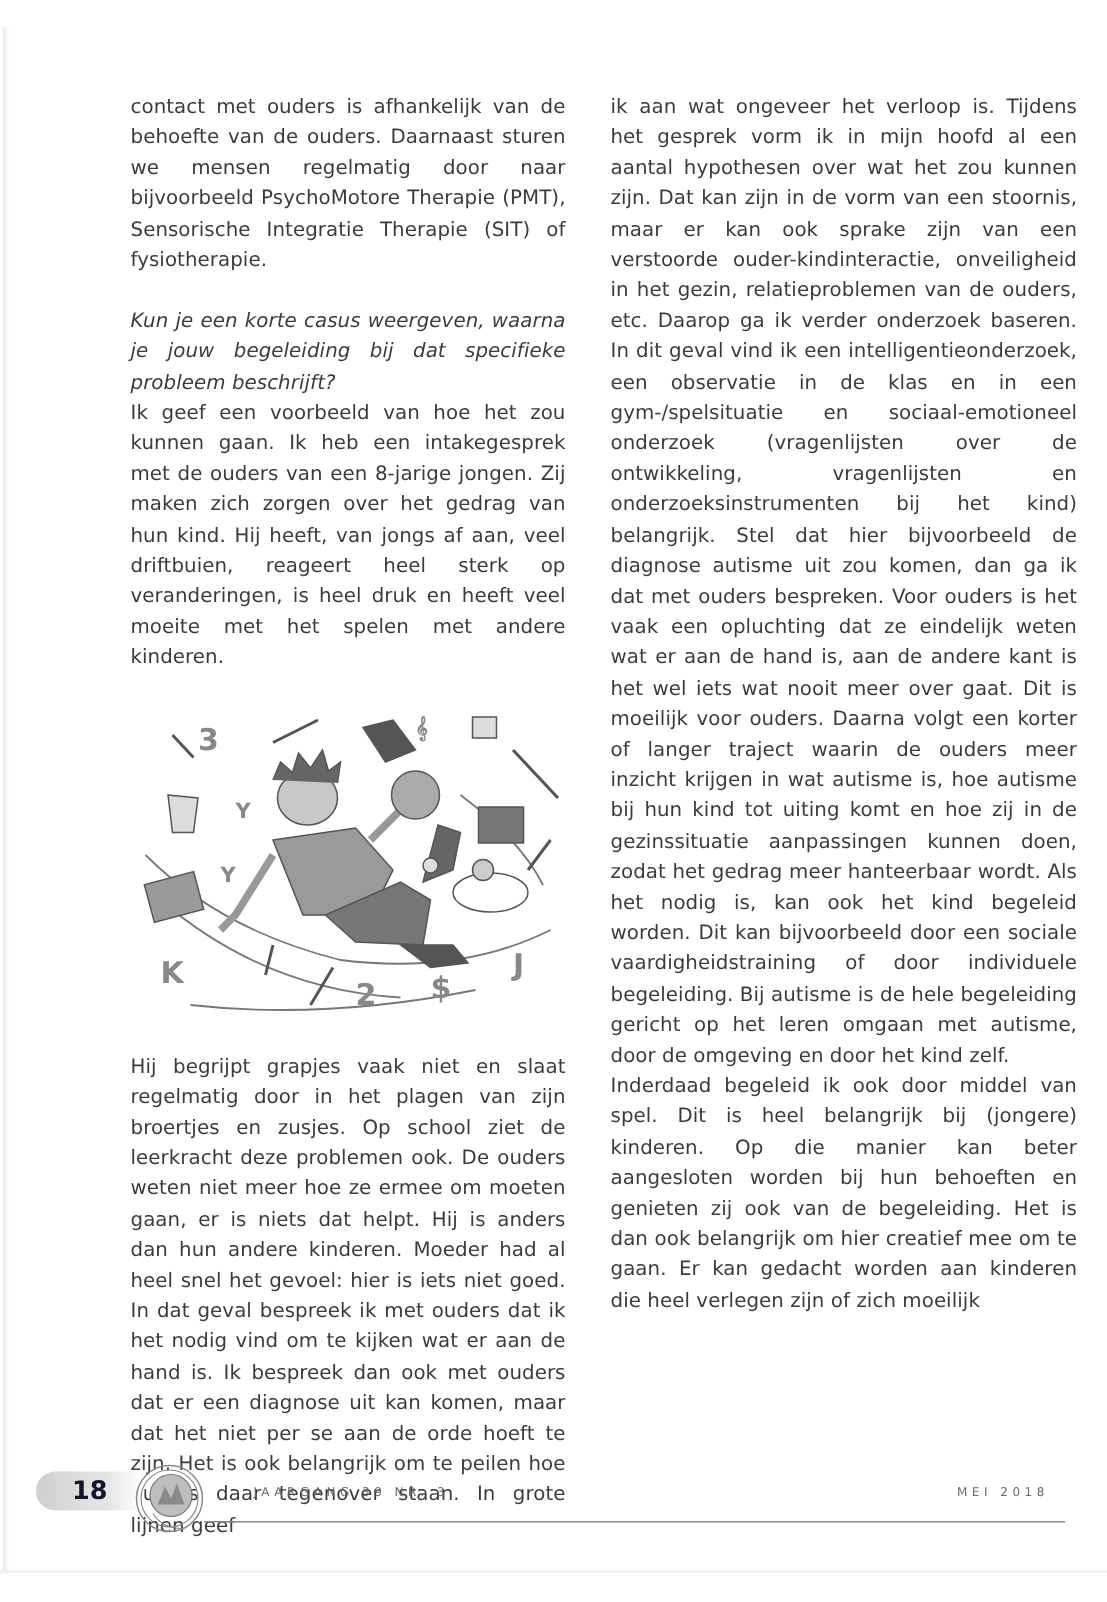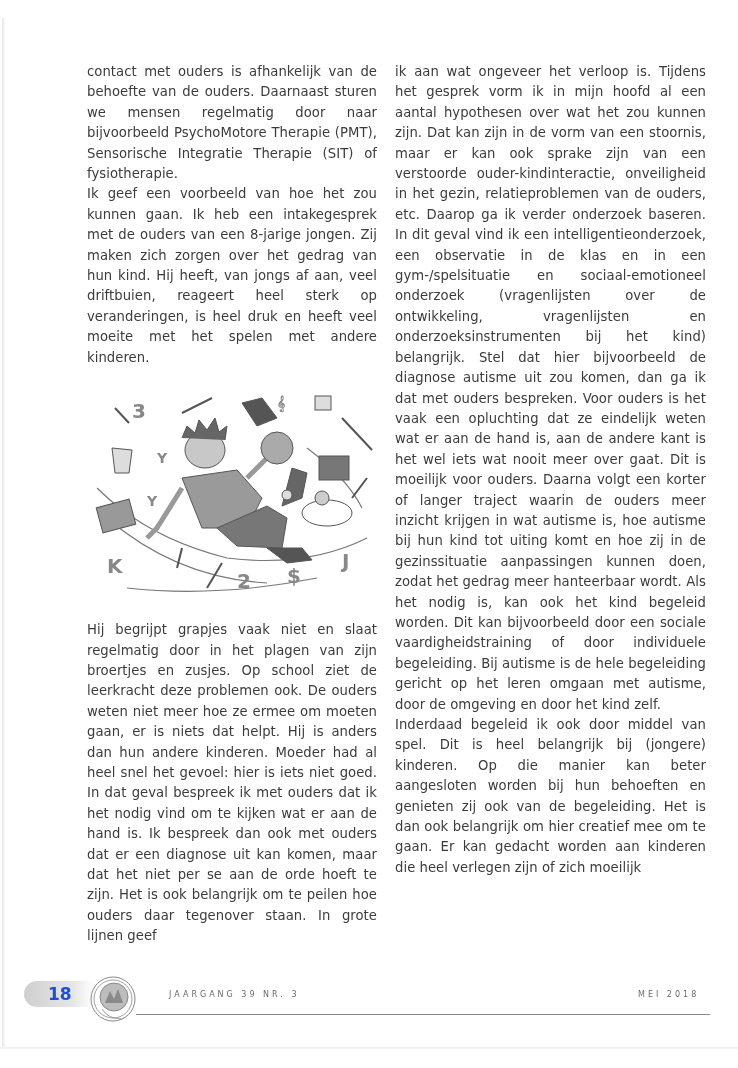--- a/index.html
+++ b/index.html
@@ -13,41 +13,41 @@
       position: absolute; left: 2px; top: 18px; width: 4px; height: 1030px;
       background: linear-gradient(to right, #e8e8e8, #ffffff);
     }
     .column {
       position: absolute; top: 62px;
       font-size: 13.2px; line-height: 20.4px;
       text-align: justify; letter-spacing: 0.05px;
       color: #3b3b3b;
     }
     .col-left { left: 87px; width: 290px; }
-    .col-right { left: 395px; width: 311px; }
+    .col-right { left: 407px; width: 311px; }
     .para { margin: 0; }
     .para-gap { margin-top: 20.4px; }
     .question { font-style: italic; }
     .illustration {
       width: 290px; height: 214px; margin: 20px 0 18px 0;
       position: relative;
     }
     .illustration svg { width: 100%; height: 100%; }
 
     .footer {
       position: absolute; left: 0; top: 975px; width: 738px; height: 70px;
     }
     .page-tab {
       position: absolute; left: 24px; top: 6px; width: 70px; height: 26px;
       border-radius: 13px 0 0 13px;
       background: linear-gradient(to right, #cfcfcf, #e6e6e6 70%, #ffffff);
     }
     .page-number {
       position: absolute; left: 48px; top: 9px;
-      font-size: 17px; font-weight: bold; color: #1d4ed8;
+      font-size: 17px; font-weight: bold; color: #0f172a;
       font-family: "DejaVu Sans", sans-serif;
     }
     .seal {
       position: absolute; left: 88px; top: 0px; width: 48px; height: 48px;
     }
     .footer-line {
       position: absolute; left: 136px; top: 39px; width: 574px; height: 1px;
       background: #8a8a8a;
     }
     .journal-volume {
@@ -63,20 +63,21 @@
       background: linear-gradient(to bottom, #eeeeee, #f7f7f7);
     }
   </style>
 </head>
 <body>
 
 <div class="left-edge"></div>
 
 <div class="column col-left">
   <p class="para">contact met ouders is afhankelijk van de behoefte van de ouders. Daarnaast sturen we mensen regelmatig door naar bijvoorbeeld PsychoMotore Therapie (PMT), Sensorische Integratie Therapie (SIT) of fysiotherapie.</p>
+  <p class="para para-gap question">Kun je een korte casus weergeven, waarna je jouw begeleiding bij dat specifieke probleem beschrijft?</p>
   <p class="para">Ik geef een voorbeeld van hoe het zou kunnen gaan. Ik heb een intakegesprek met de ouders van een 8-jarige jongen. Zij maken zich zorgen over het gedrag van hun kind. Hij heeft, van jongs af aan, veel driftbuien, reageert heel sterk op veranderingen, is heel druk en heeft veel moeite met het spelen met andere kinderen.</p>
 
   <div class="illustration">
     <svg viewBox="0 0 290 214" xmlns="http://www.w3.org/2000/svg">
       <g fill="none" stroke="#777" stroke-width="1.2">
 
         <path d="M10 100 Q60 150 140 170 Q220 180 280 150"></path>
         <path d="M20 130 Q90 190 180 195"></path>
         <path d="M40 200 Q130 210 230 190"></path>
         <path d="M220 60 Q260 90 275 120"></path>

